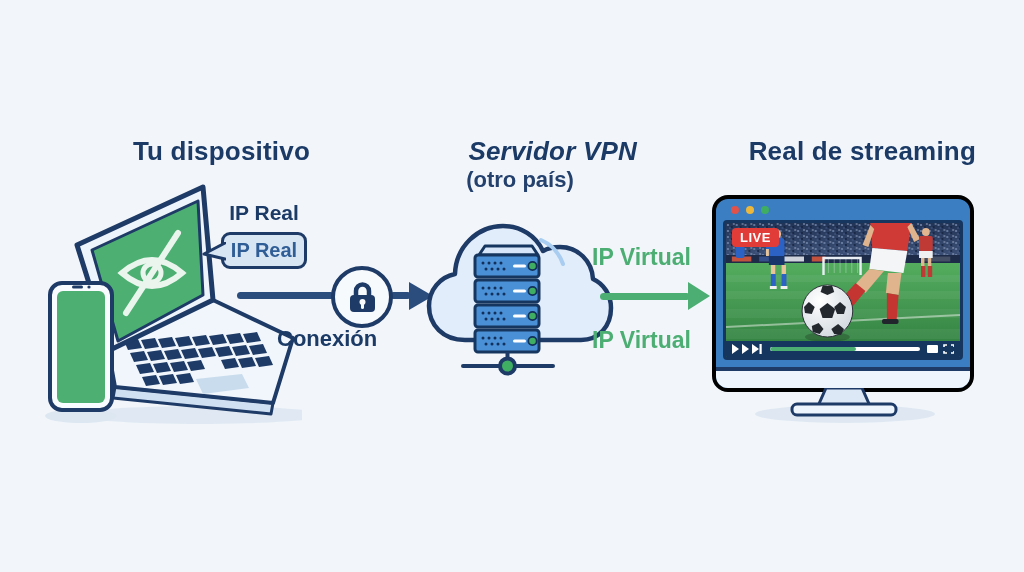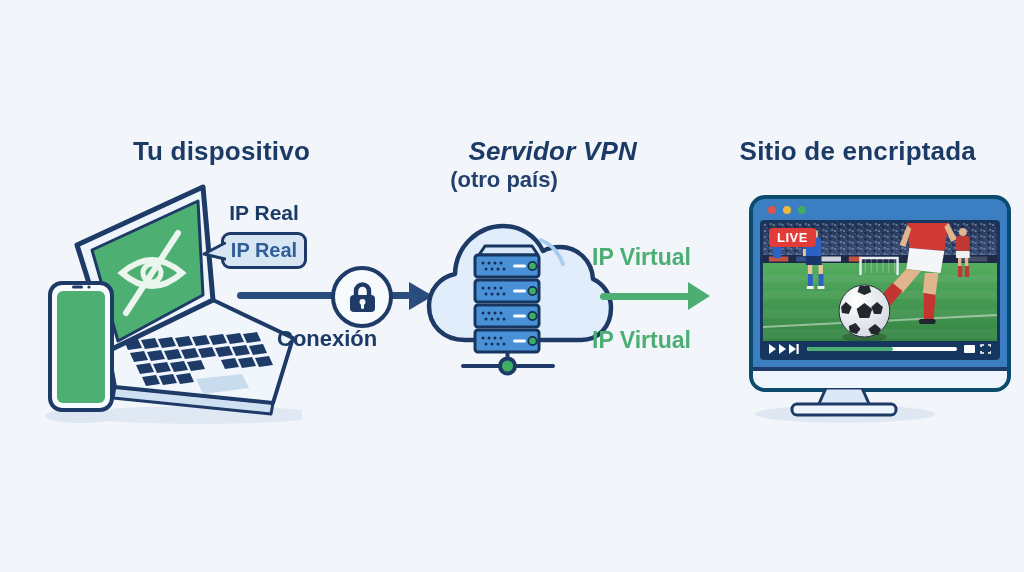--- a/index.html
+++ b/index.html
@@ -17,44 +17,44 @@
   .ipv{width:120px;font-size:23px;font-weight:700;color:#4cae73;}
   .arrow-line{height:7px;border-radius:4px;}
   .navy-line{background:#2b4d7e;}
   .green-line{background:#4cae73;}
   .head{width:0;height:0;border-top:14px solid transparent;border-bottom:14px solid transparent;}
   .navy-head{border-left:24px solid #2b4d7e;}
   .green-head{border-left:22px solid #4cae73;}
   .lock-circle{left:331px;top:266px;width:62px;height:62px;box-sizing:border-box;background:#f7fafd;
                border:4px solid #1e3a66;border-radius:50%;display:flex;align-items:center;justify-content:center;}
   
-  .monitor{left:712px;top:195px;width:262px;box-sizing:border-box;border:4px solid #0c4a6e;
-           border-radius:16px;overflow:hidden;background:#3b7ec2;margin-left:37px;}
+  .monitor{left:712px;top:195px;width:262px;box-sizing:border-box;border:4px solid #000000;
+           border-radius:16px;overflow:hidden;background:#3b7ec2;}
   .browser-bar{height:21px;display:flex;align-items:center;gap:7px;padding-left:15px;}
   .tl-dot{width:8px;height:8px;border-radius:50%;}
   .screen{margin:0 7px;height:140px;border:3px solid #17365f;border-radius:4px;overflow:hidden;
           position:relative;background:#2a3c5e;box-sizing:border-box;}
   .scene{position:absolute;left:0;top:0;width:100%;height:100%;}
   .live{position:absolute;left:6px;top:5px;background:#e23c39;color:#fff;font-size:13px;font-weight:700;
         padding:2px 8px;border-radius:4px;letter-spacing:.5px;}
   .controls{position:absolute;left:0;right:0;bottom:0;height:16px;background:#14365f;display:flex;
             align-items:center;padding:0 6px;box-sizing:border-box;}
   .progress{flex:1;margin:0 7px;height:4px;background:#ffffff;border-radius:2px;overflow:hidden;}
   .progress-fill{height:100%;background:#4cae73;border-radius:2px;}
   .chin{height:17px;background:#eef5fc;border-top:4px solid #1e3a66;margin-top:7px;}
 </style>
 </head>
 <body>
 
 <div class="canvas">
 
   <div class="abs title" style="left:40px;top:136px;width:270px;">Tu dispositivo</div>
   <div class="abs title" style="left:407px;top:136px;width:230px;font-style:italic;">Servidor VPN</div>
-  <div class="abs subtitle" style="left:389px;top:167px;width:230px;">(otro país)</div>
-  <div class="abs title" style="left:712px;top:136px;width:264px;">Sitio de encriptada</div>
+  <div class="abs subtitle" style="left:405px;top:167px;width:230px;">(otro país)</div>
+  <div class="abs title" style="left:712px;top:136px;width:264px;">Real de streaming</div>
 
   <svg class="abs" style="left:40px;top:175px;" width="262" height="252" viewBox="0 0 262 252">
     <ellipse cx="160" cy="240" rx="125" ry="9" fill="#e0e9f3"></ellipse>
     <ellipse cx="41" cy="241" rx="36" ry="7" fill="#dde7f2"></ellipse>
 
     <g>
       <path d="M75,212 L233,228 L231,239 L73,223 Z" fill="#cfe0f2" stroke="#1e3a66" stroke-width="3" stroke-linejoin="round"></path>
       <path d="M68,173 L173,125 L253,163 L233,228 L75,212 Z" fill="#f0f6fc" stroke="#1e3a66" stroke-width="4" stroke-linejoin="round"></path>
     </g>
 

